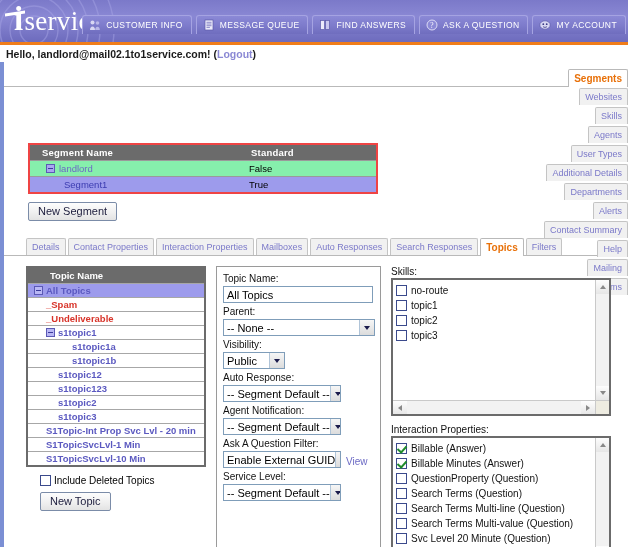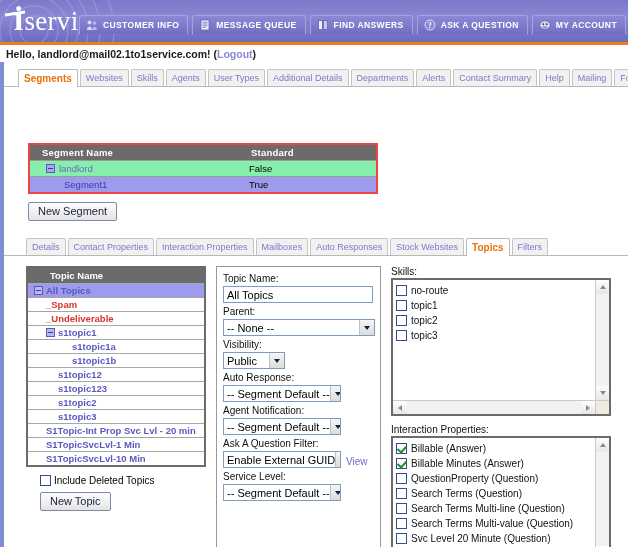--- a/index.html
+++ b/index.html
@@ -61,21 +61,21 @@
   .navbtn {
     display: flex; align-items: center; gap: 5px;
     height: 19px;
     padding: 0 8px 0 6px;
     background: linear-gradient(to bottom, #8b89d6 0%, #7d7bcb 55%, #6f6dbe 100%);
     border: 1px solid #a5a3e2;
     border-bottom: none;
     border-radius: 3px 3px 0 0;
     color: #ffffff;
     font-size: 8.5px;
-    font-weight: bold;
+    font-weight: normal;
     letter-spacing: .4px;
     white-space: nowrap;
     cursor: pointer;
   }
   .navbtn .ni { display:inline-block; width:12px; height:12px; position:relative; flex:0 0 auto;}
   .orange-rule { height: 3px; background: #f07d1a; }
 
   
   .greet {
     height: 17px;
@@ -95,20 +95,21 @@
     background: #ffffff;
   }
 
   
   .tabstrip {
     display: flex; align-items: flex-end; gap: 2px;
     padding: 6px 0 0 14px;
     border-bottom: 1px solid #b9b9b9;
     height: 25px;
     background: #fff;
+    flex-direction: column;
   }
   .tab {
     padding: 3px 5px 2px 5px;
     font-size: 9px;
     color: #7b79c9;
     background: #f1f1f1;
     border: 1px solid #c4c4c4;
     border-bottom: none;
     border-radius: 2px 2px 0 0;
     white-space: nowrap;
@@ -462,21 +463,21 @@
     <div class="newseg-wrap">
       <button class="btn">New Segment</button>
     </div>
 
     <div class="tabstrip2" id="secondary-tabs">
         <div class="tab"><span>Details</span></div>
         <div class="tab"><span>Contact Properties</span></div>
         <div class="tab"><span>Interaction Properties</span></div>
         <div class="tab"><span>Mailboxes</span></div>
         <div class="tab"><span>Auto Responses</span></div>
-        <div class="tab"><span>Stock Websites</span></div>
+        <div class="tab"><span>Search Responses</span></div>
         <div class="tab active"><span>Topics</span></div>
         <div class="tab"><span>Filters</span></div>
       </div>
 
     <div class="lower">
       <div class="panelrow">
 
         <div class="topicbox">
           <table class="topictable">
             <thead>

